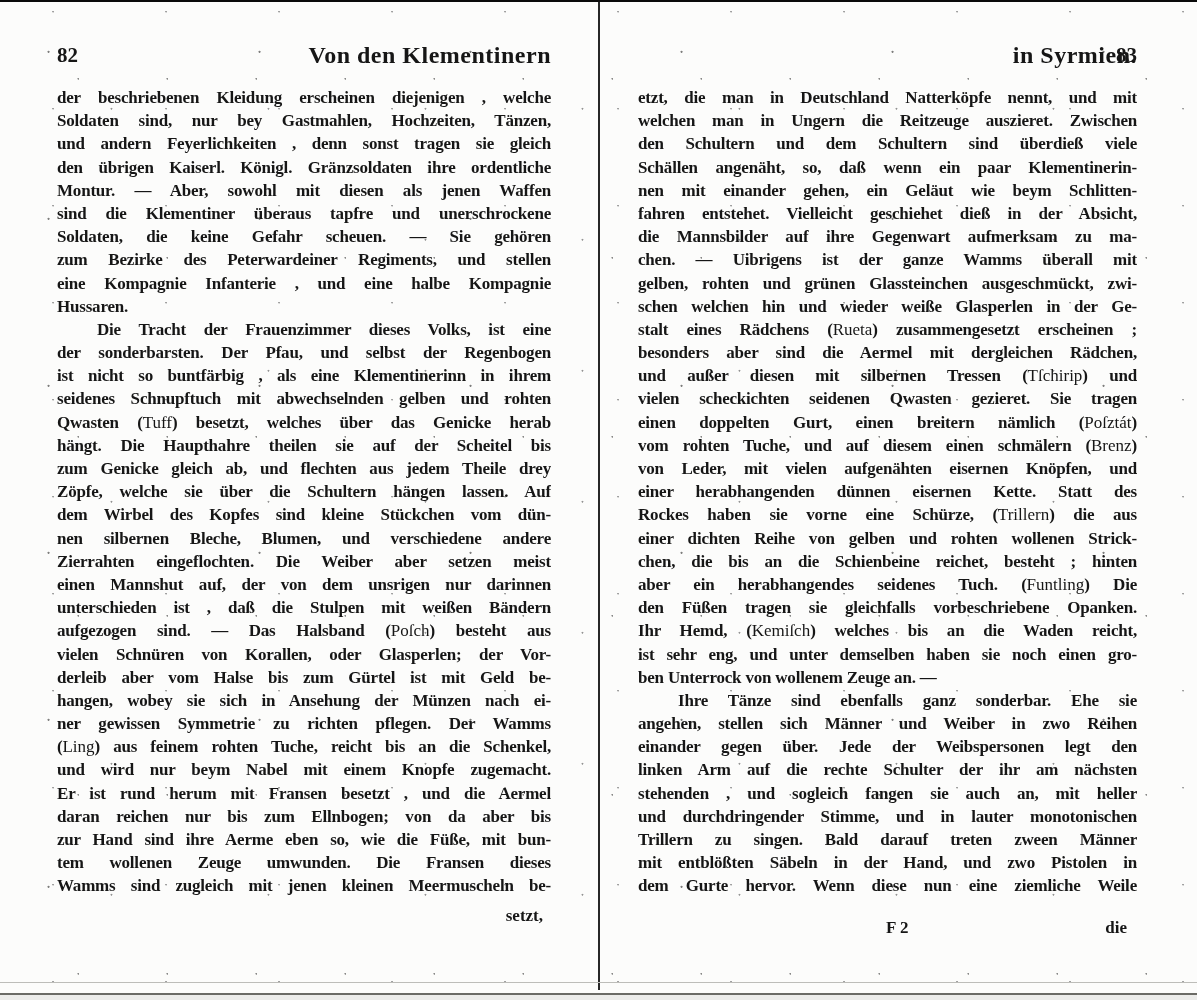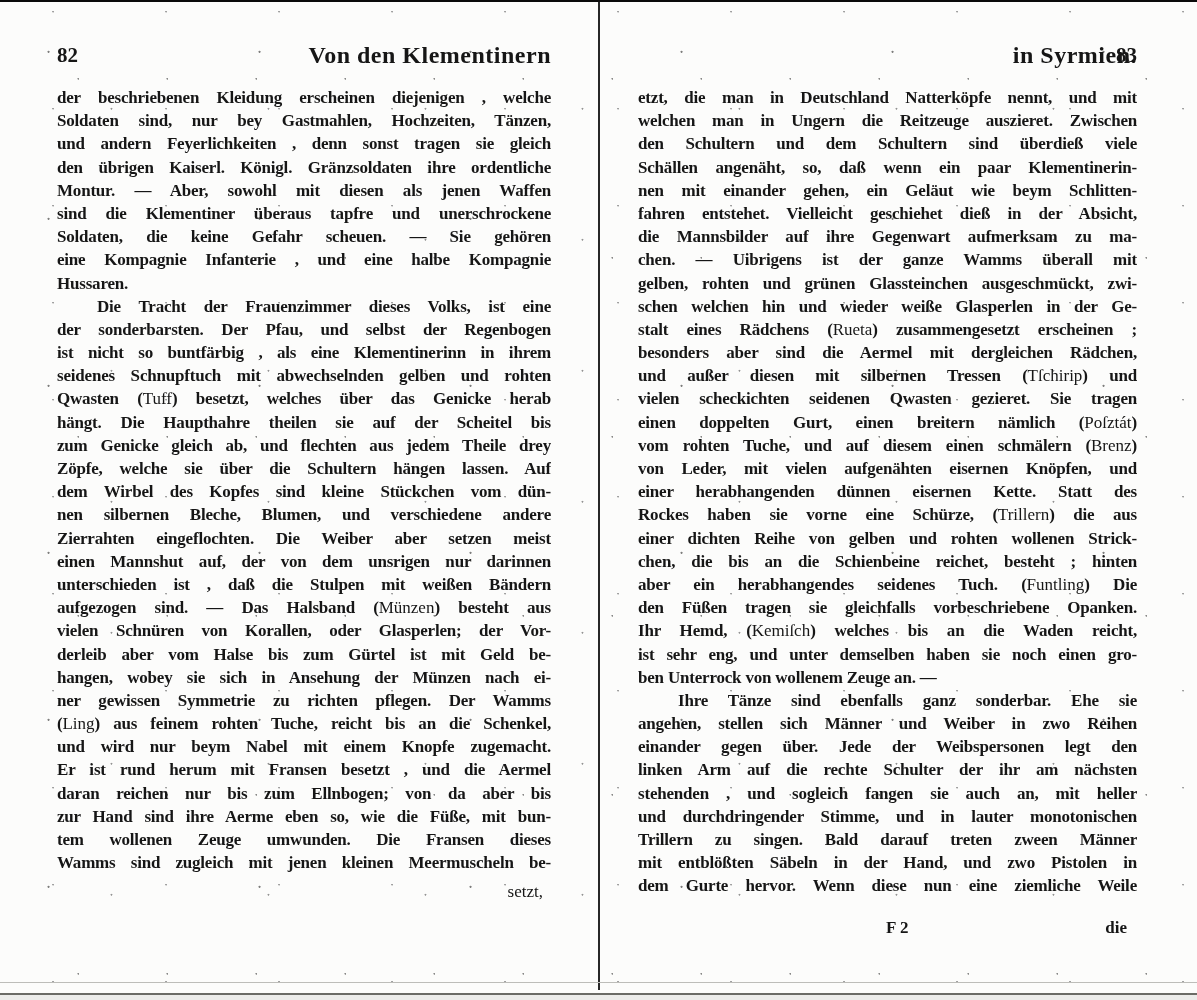--- a/index.html
+++ b/index.html
@@ -44,21 +44,21 @@
   .line {
     height: 23.2px; overflow: hidden;
     text-align: justify; text-align-last: justify;
     white-space: normal;
   }
   .line.indent { text-indent: 40px; }
   .line.nojust { text-align-last: left; }
   .antiqua { font-weight: 400; letter-spacing: 0; }
 
   .catchword-row { position: relative; height: 24px; margin-top: 6px;
-    font-size: 17px; font-weight: 400; }
+    font-size: 17px; font-weight: 700; }
   .catchword-row .cw { position: absolute; right: 8px; }
   .sig-row { position: relative; height: 24px; margin-top: 18px;
     font-size: 17px; font-weight: 700; }
   .sig-row .sig { position: absolute; left: 248px; }
   .sig-row .cw { position: absolute; right: 10px; }
 </style>
 </head>
 <body style="--ink: #161616; background: rgb(252, 252, 251);">
 
 <div class="scan">
@@ -74,36 +74,37 @@
       <span class="running-title">Von den Klementinern</span>
     </div>
     <div class="body-text">
         <div class="line">der beschriebenen Kleidung erscheinen diejenigen , welche</div>
         <div class="line">Soldaten sind, nur bey Gastmahlen, Hochzeiten, Tänzen,</div>
         <div class="line">und andern Feyerlichkeiten , denn sonst tragen sie gleich</div>
         <div class="line">den übrigen Kaiserl. Königl. Gränzsoldaten ihre ordentliche</div>
         <div class="line">Montur. — Aber, sowohl mit diesen als jenen Waffen</div>
         <div class="line">sind die Klementiner überaus tapfre und unerschrockene</div>
         <div class="line">Soldaten, die keine Gefahr scheuen. — Sie gehören</div>
+        <div class="line">zum Bezirke des Peterwardeiner Regiments, und stellen</div>
         <div class="line">eine Kompagnie Infanterie , und eine halbe Kompagnie</div>
         <div class="line nojust">Hussaren.</div>
         <div class="line indent">Die Tracht der Frauenzimmer dieses Volks, ist eine</div>
         <div class="line">der sonderbarsten. Der Pfau, und selbst der Regenbogen</div>
         <div class="line">ist nicht so buntfärbig , als eine Klementinerinn in ihrem</div>
         <div class="line">seidenes Schnupftuch mit abwechselnden gelben und rohten</div>
         <div class="line">Qwasten (<span class="antiqua">Tuff</span>) besetzt, welches über das Genicke herab</div>
         <div class="line">hängt. Die Haupthahre theilen sie auf der Scheitel bis</div>
         <div class="line">zum Genicke gleich ab, und flechten aus jedem Theile drey</div>
         <div class="line">Zöpfe, welche sie über die Schultern hängen lassen. Auf</div>
         <div class="line">dem Wirbel des Kopfes sind kleine Stückchen vom dün-</div>
         <div class="line">nen silbernen Bleche, Blumen, und verschiedene andere</div>
         <div class="line">Zierrahten eingeflochten. Die Weiber aber setzen meist</div>
         <div class="line">einen Mannshut auf, der von dem unsrigen nur darinnen</div>
         <div class="line">unterschieden ist , daß die Stulpen mit weißen Bändern</div>
-        <div class="line">aufgezogen sind. — Das Halsband (<span class="antiqua">Münzen</span>) besteht aus</div>
+        <div class="line">aufgezogen sind. — Das Halsband (<span class="antiqua">Poſch</span>) besteht aus</div>
         <div class="line">vielen Schnüren von Korallen, oder Glasperlen; der Vor-</div>
         <div class="line">derleib aber vom Halse bis zum Gürtel ist mit Geld be-</div>
         <div class="line">hangen, wobey sie sich in Ansehung der Münzen nach ei-</div>
         <div class="line">ner gewissen Symmetrie zu richten pflegen. Der Wamms</div>
         <div class="line">(<span class="antiqua">Ling</span>) aus feinem rohten Tuche, reicht bis an die Schenkel,</div>
         <div class="line">und wird nur beym Nabel mit einem Knopfe zugemacht.</div>
         <div class="line">Er ist rund herum mit Fransen besetzt , und die Aermel</div>
         <div class="line">daran reichen nur bis zum Ellnbogen; von da aber bis</div>
         <div class="line">zur Hand sind ihre Aerme eben so, wie die Füße, mit bun-</div>
         <div class="line">tem wollenen Zeuge umwunden. Die Fransen dieses</div>

